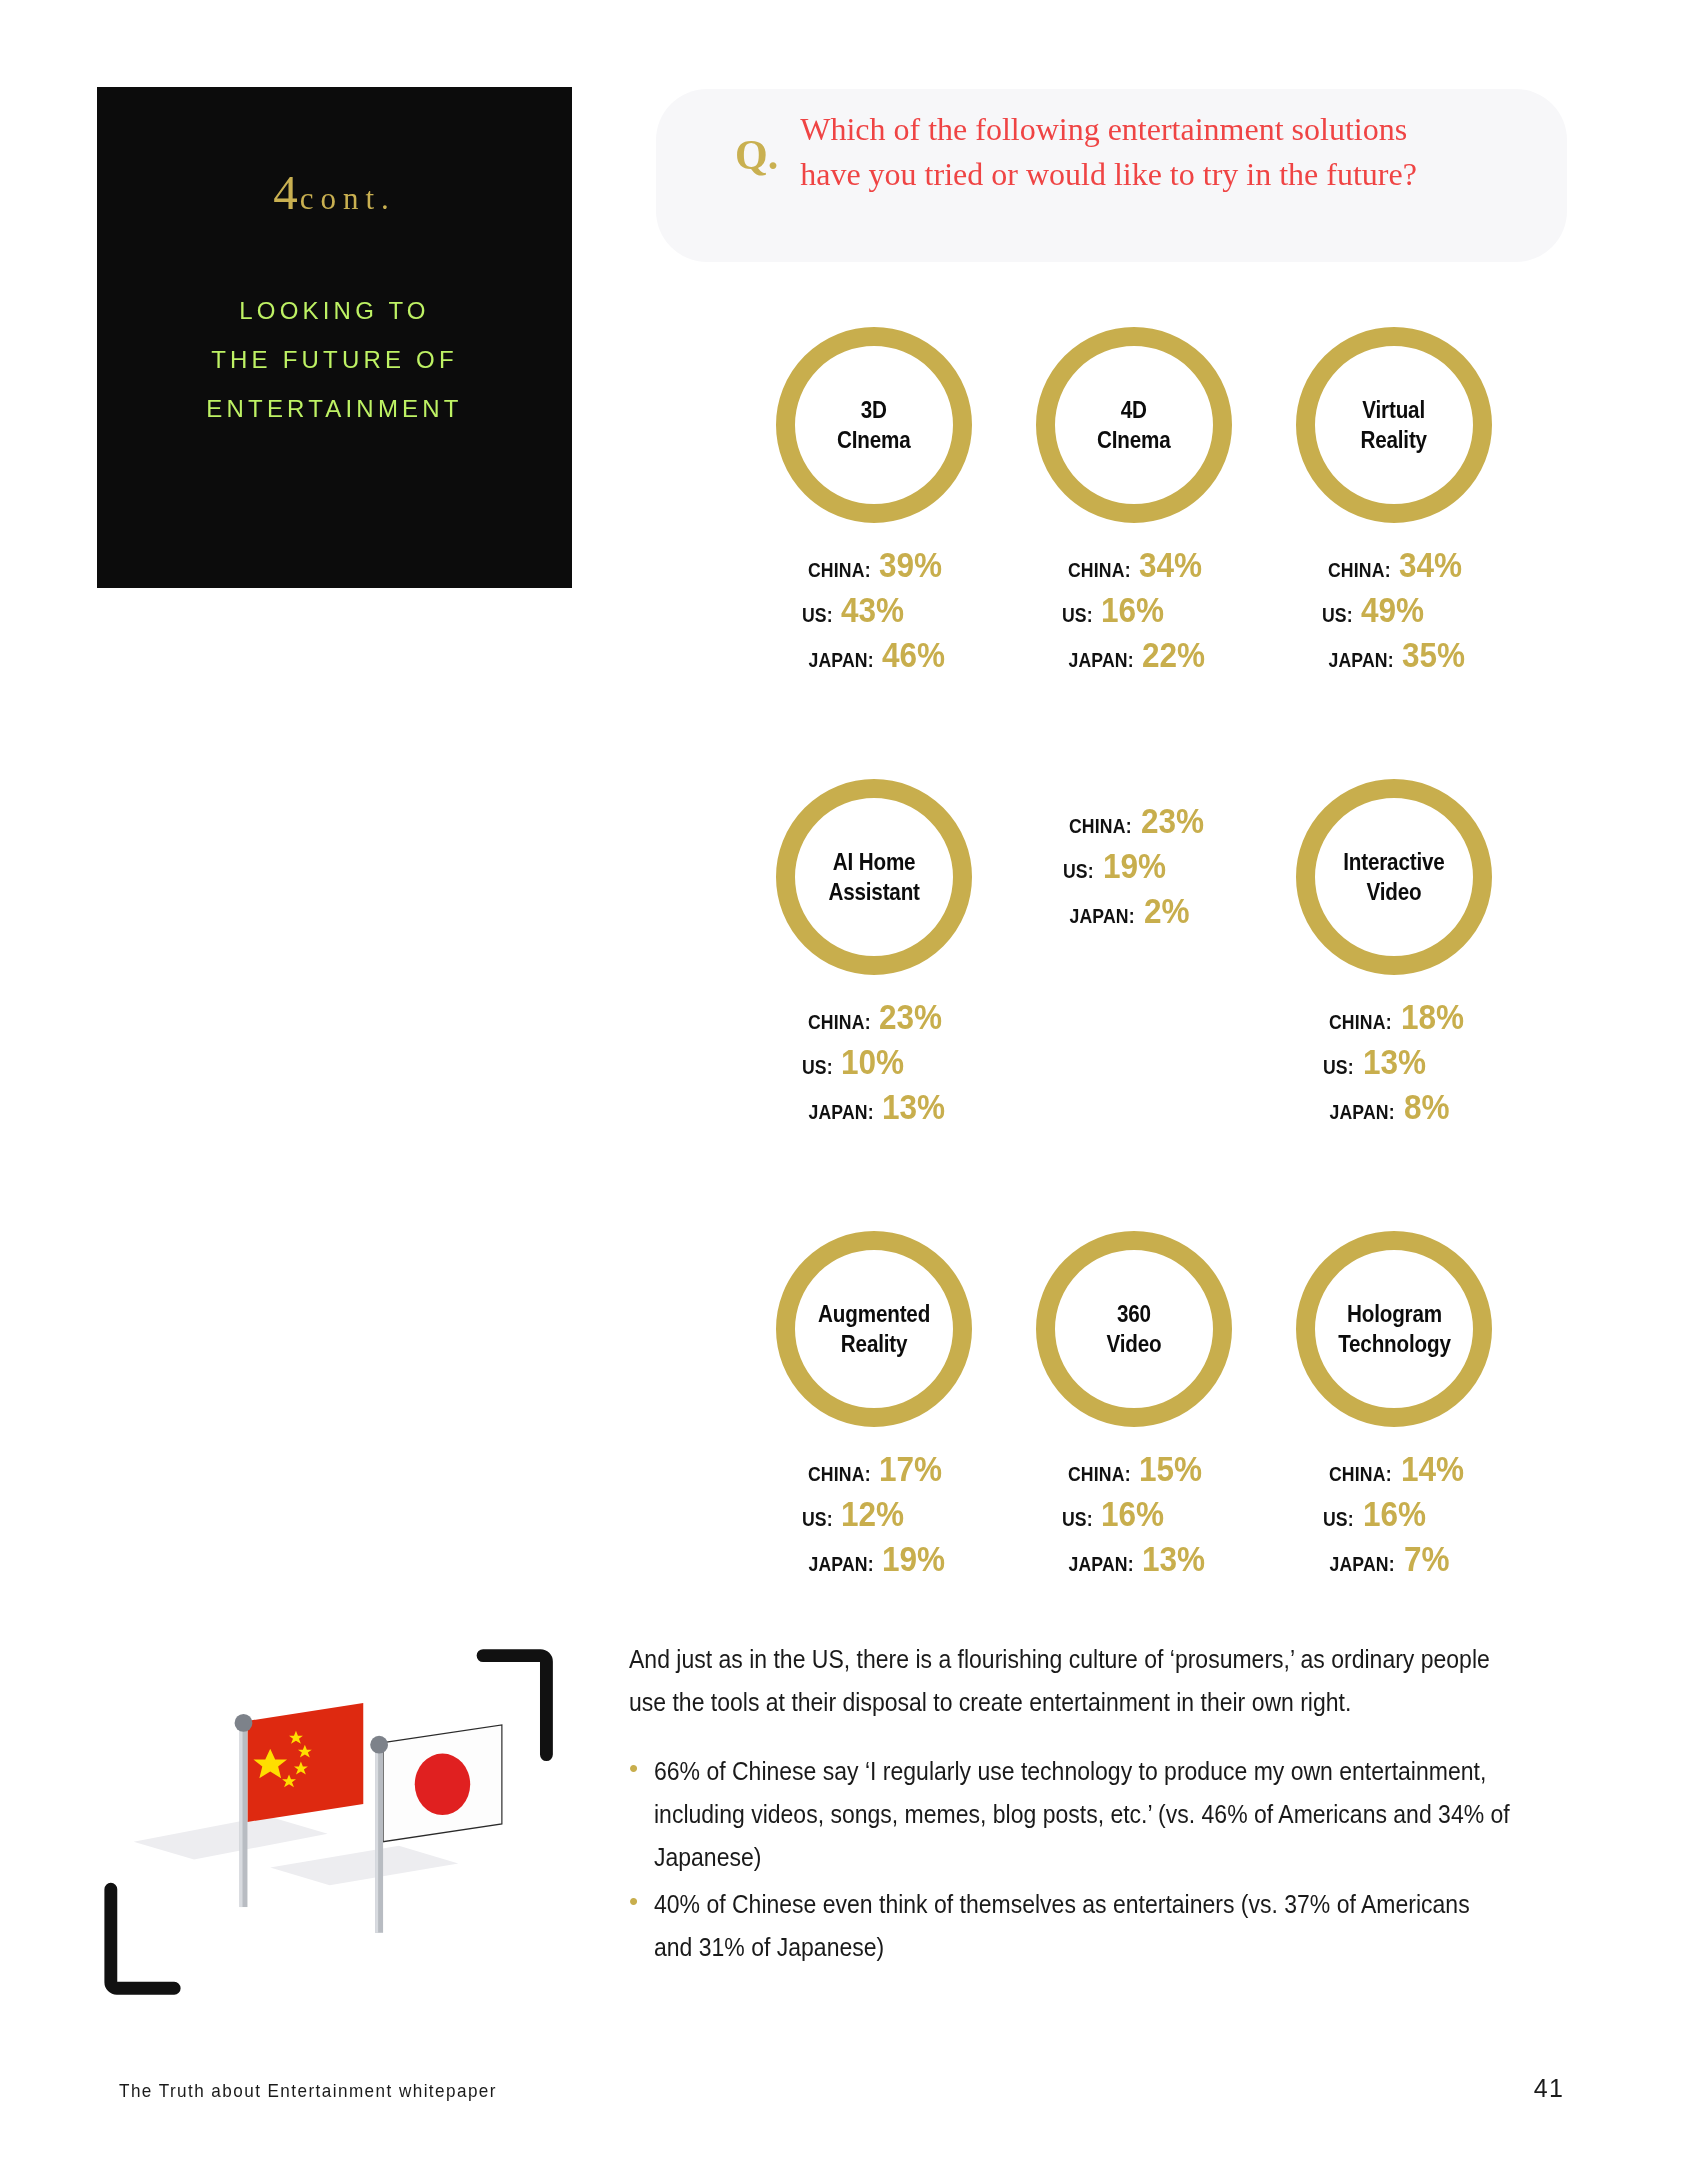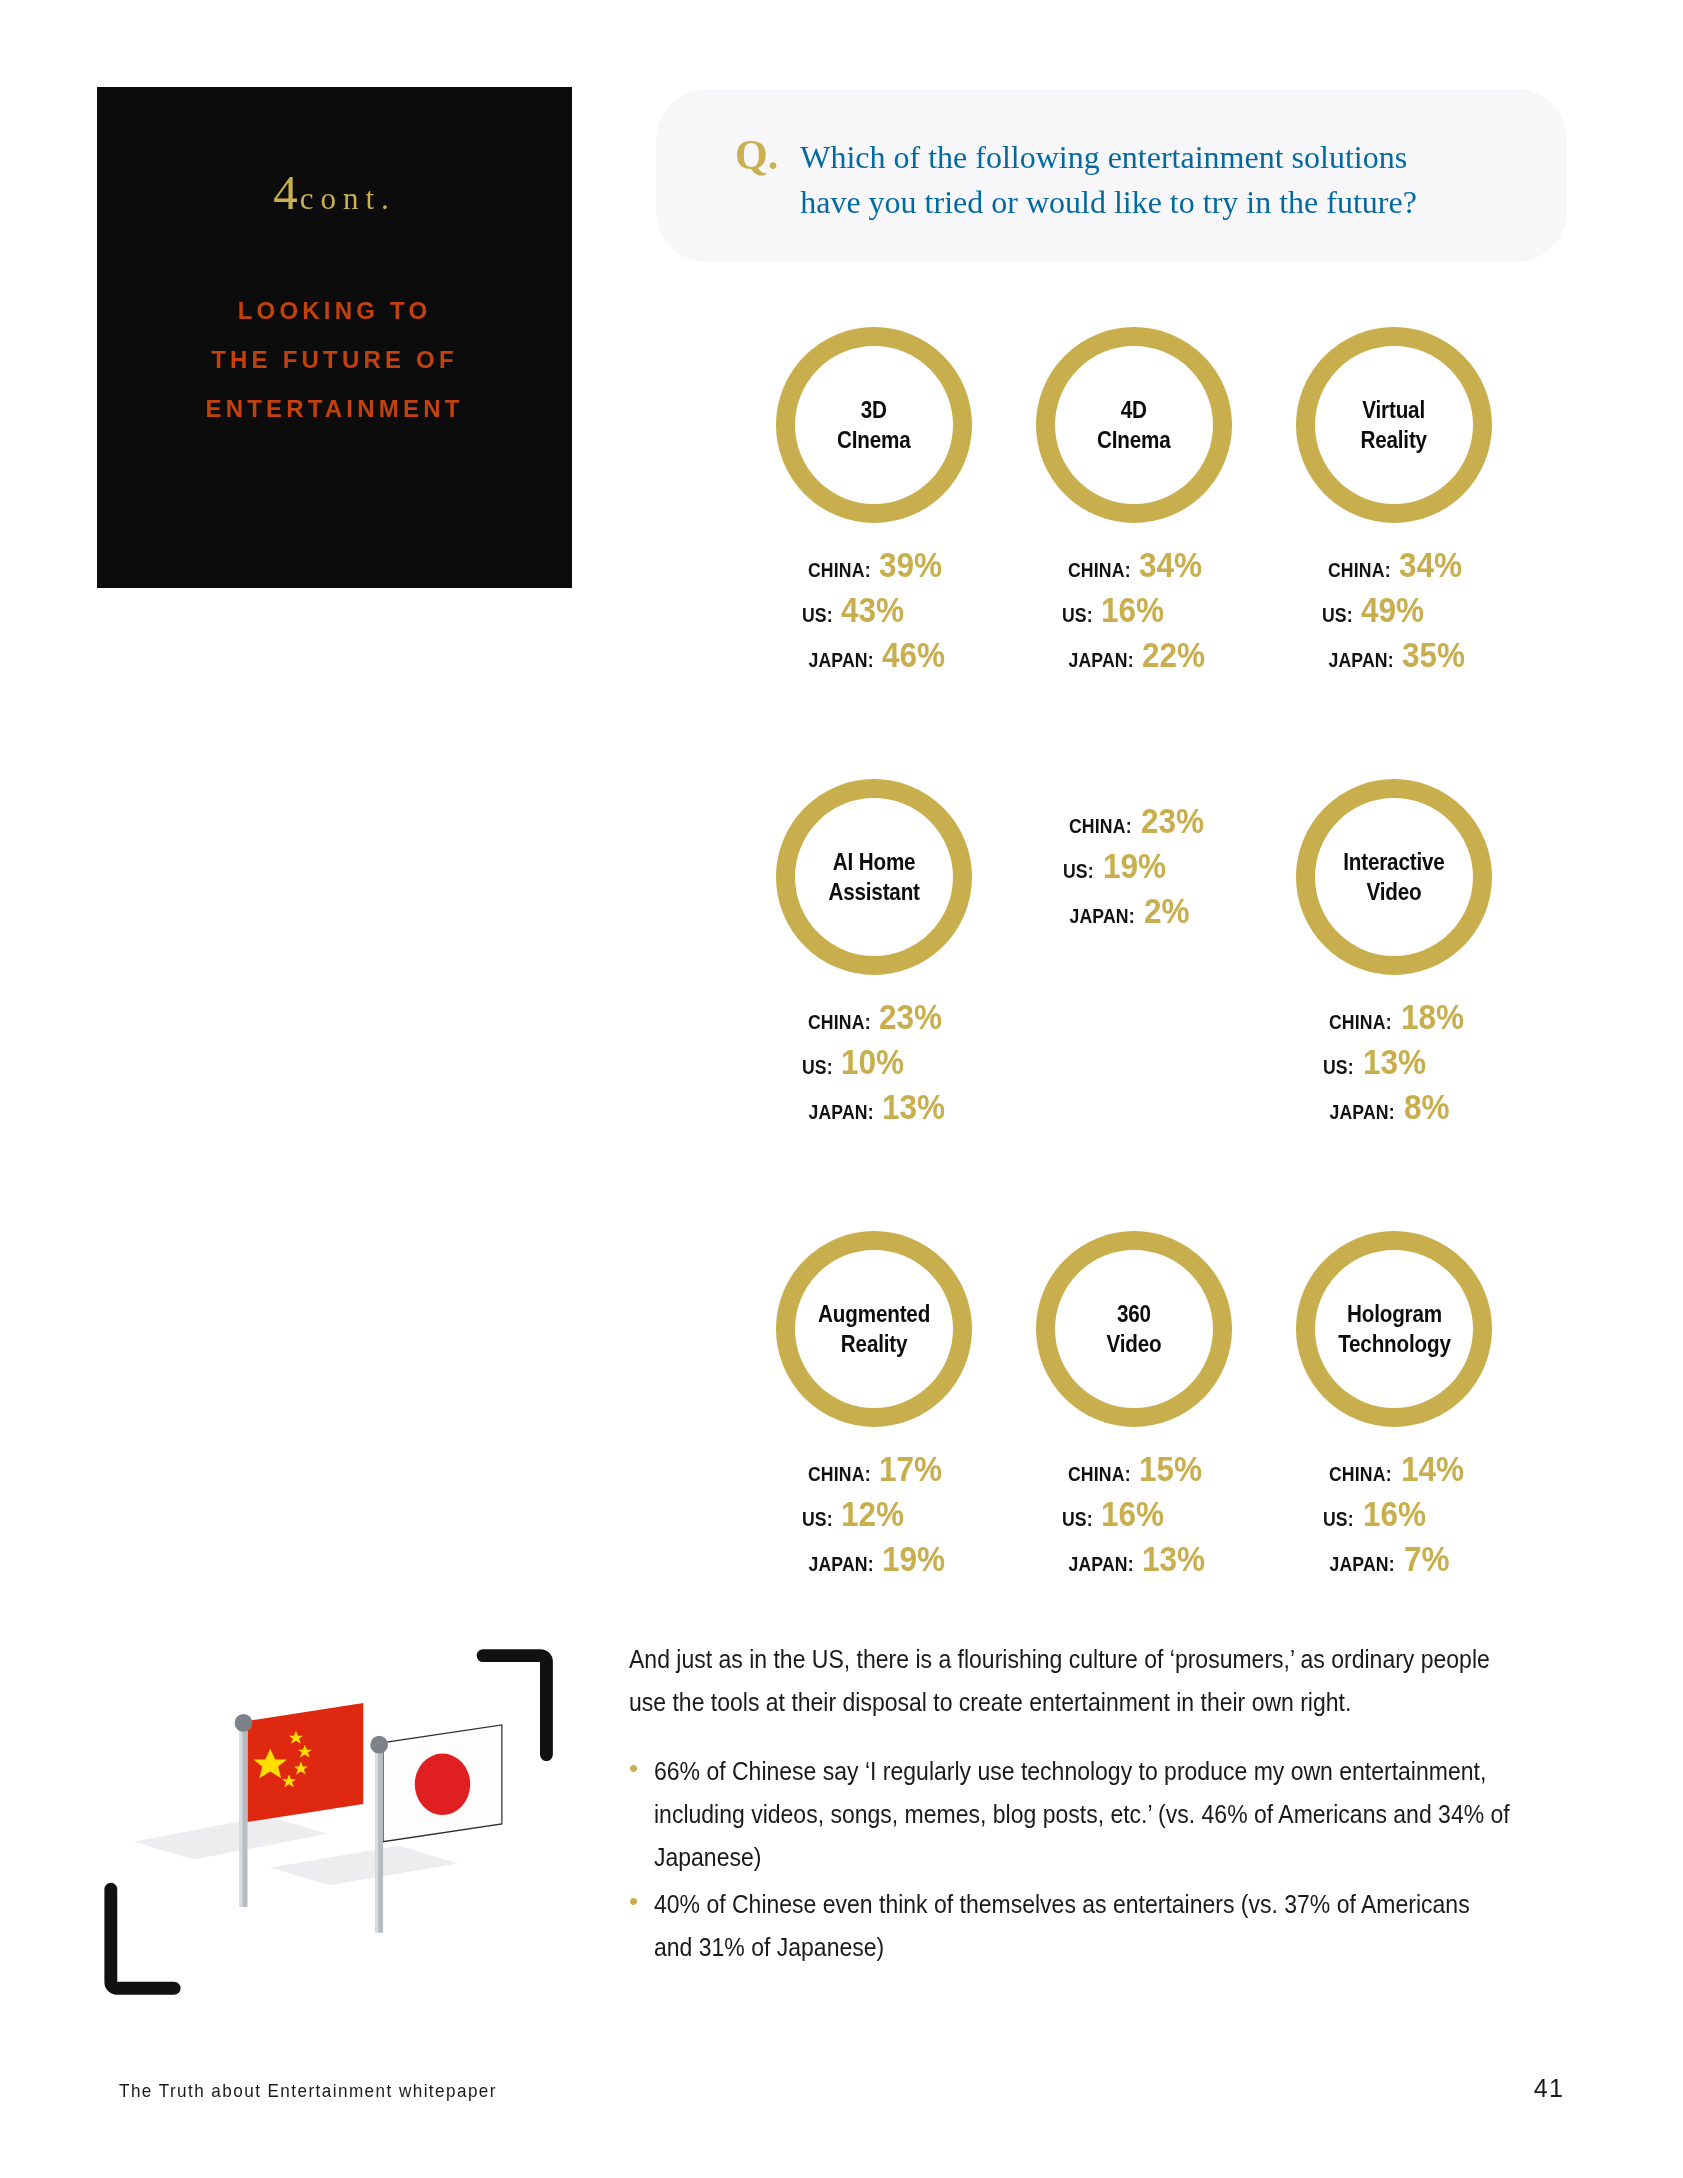--- a/index.html
+++ b/index.html
@@ -22,43 +22,43 @@
   }
   .chapter-num{
     font-family:"Liberation Serif", serif;
     color:#c9b051; font-size:43px; letter-spacing:2px;
     white-space:nowrap;
   }
   .chapter-num .num{ font-size:49px; }
   .chapter-num .cont{ font-size:31px; letter-spacing:7px; }
   .chapter-title{
     margin-top:65px; text-align:center;
-    color:#c2410c; font-weight:bold;
+    color:#bef264; font-weight:normal;
     font-size:24px; letter-spacing:4.2px; line-height:2.05;
     font-family:"Liberation Sans", sans-serif;
   }
 
   
   .question-pill{
     position:absolute; left:656px; top:89px;
     width:911px; height:173px;
     background:#f7f7f9;
     border-radius:51px;
     display:flex; align-items:center;
   }
   .q-mark{
     font-family:"Liberation Serif", serif;
     color:#c9b051; font-size:42px; font-weight:bold;
     margin-left:79px; margin-right:22px;
     align-self:flex-start; margin-top:42px;
   }
   .q-text{
     font-family:"Liberation Serif", serif;
-    color:#0369a1; font-size:32px; line-height:1.42;
-    margin-top:46px; align-self:flex-start;
+    color:#ef4444; font-size:32px; line-height:1.42;
+    margin-top:18px; align-self:flex-start;
   }
 
   
   .grid{ position:absolute; left:744px; top:327px; width:782px; }
   .grid-row{ display:flex; margin-bottom:99px; }
   .grid-row:last-child{ margin-bottom:0; }
   .cell{ width:260px; display:flex; flex-direction:column; align-items:center; }
 
   .ring{
     width:196px; height:196px; border-radius:50%;

